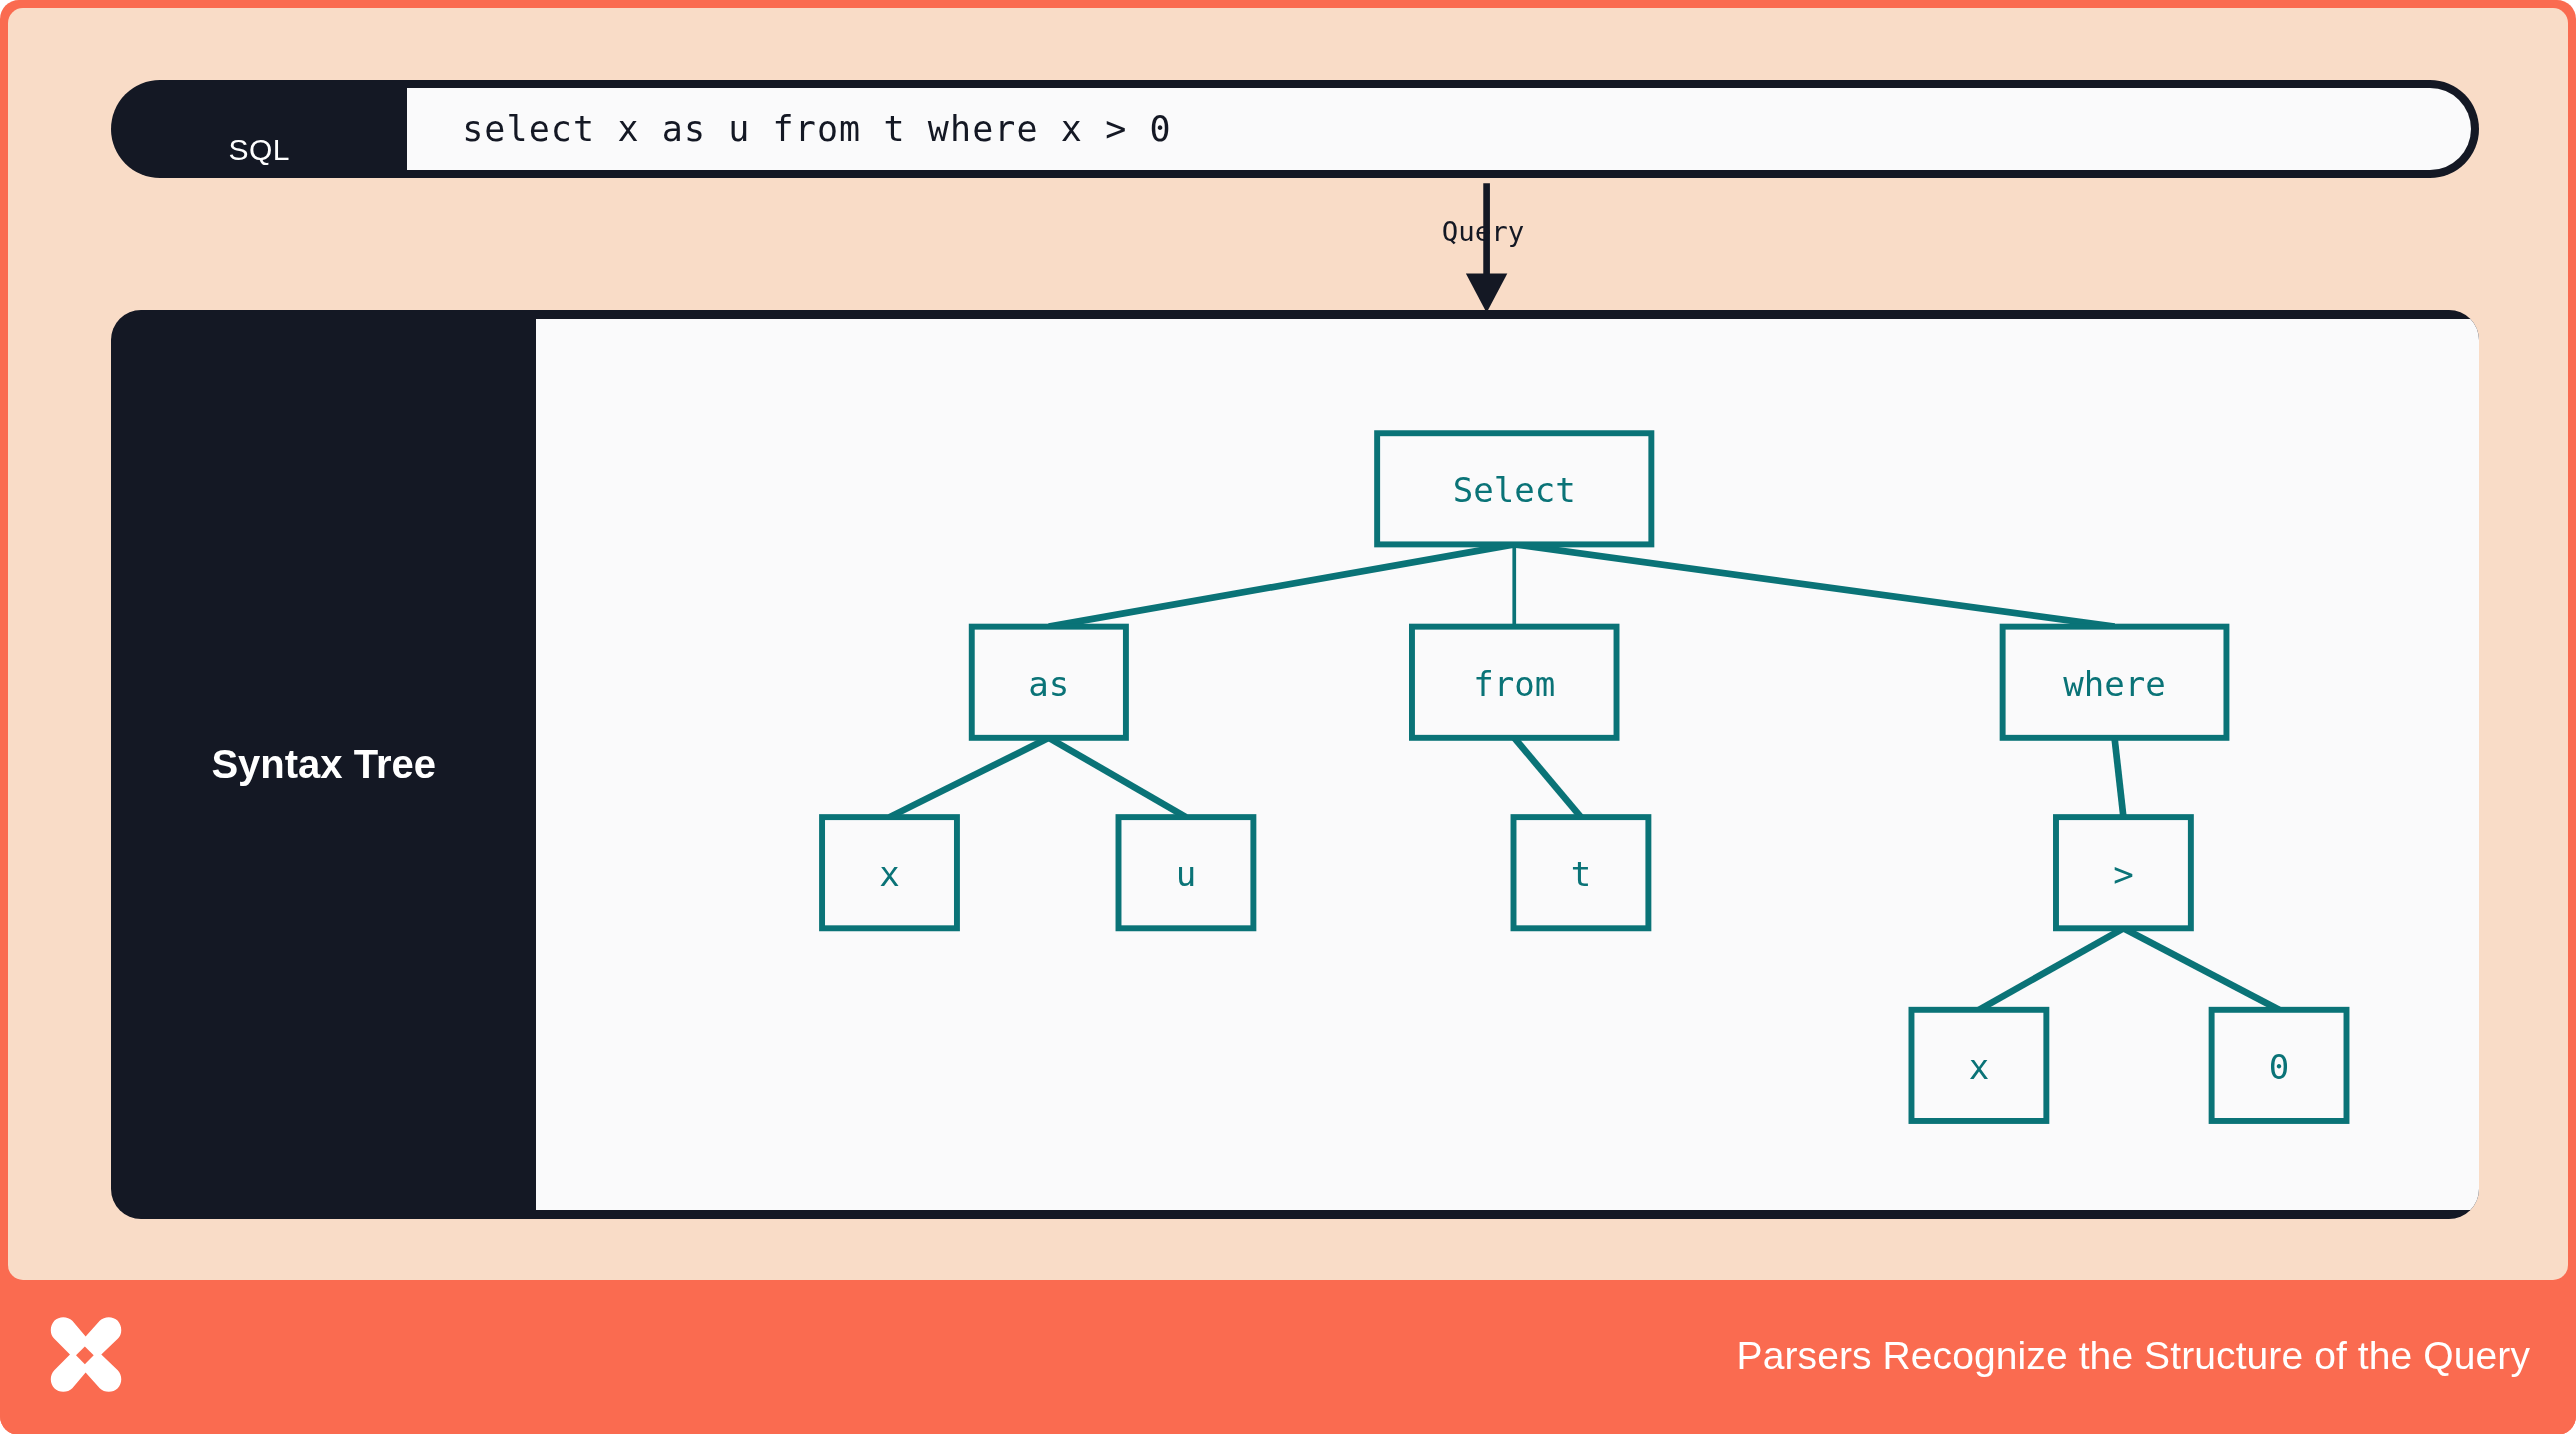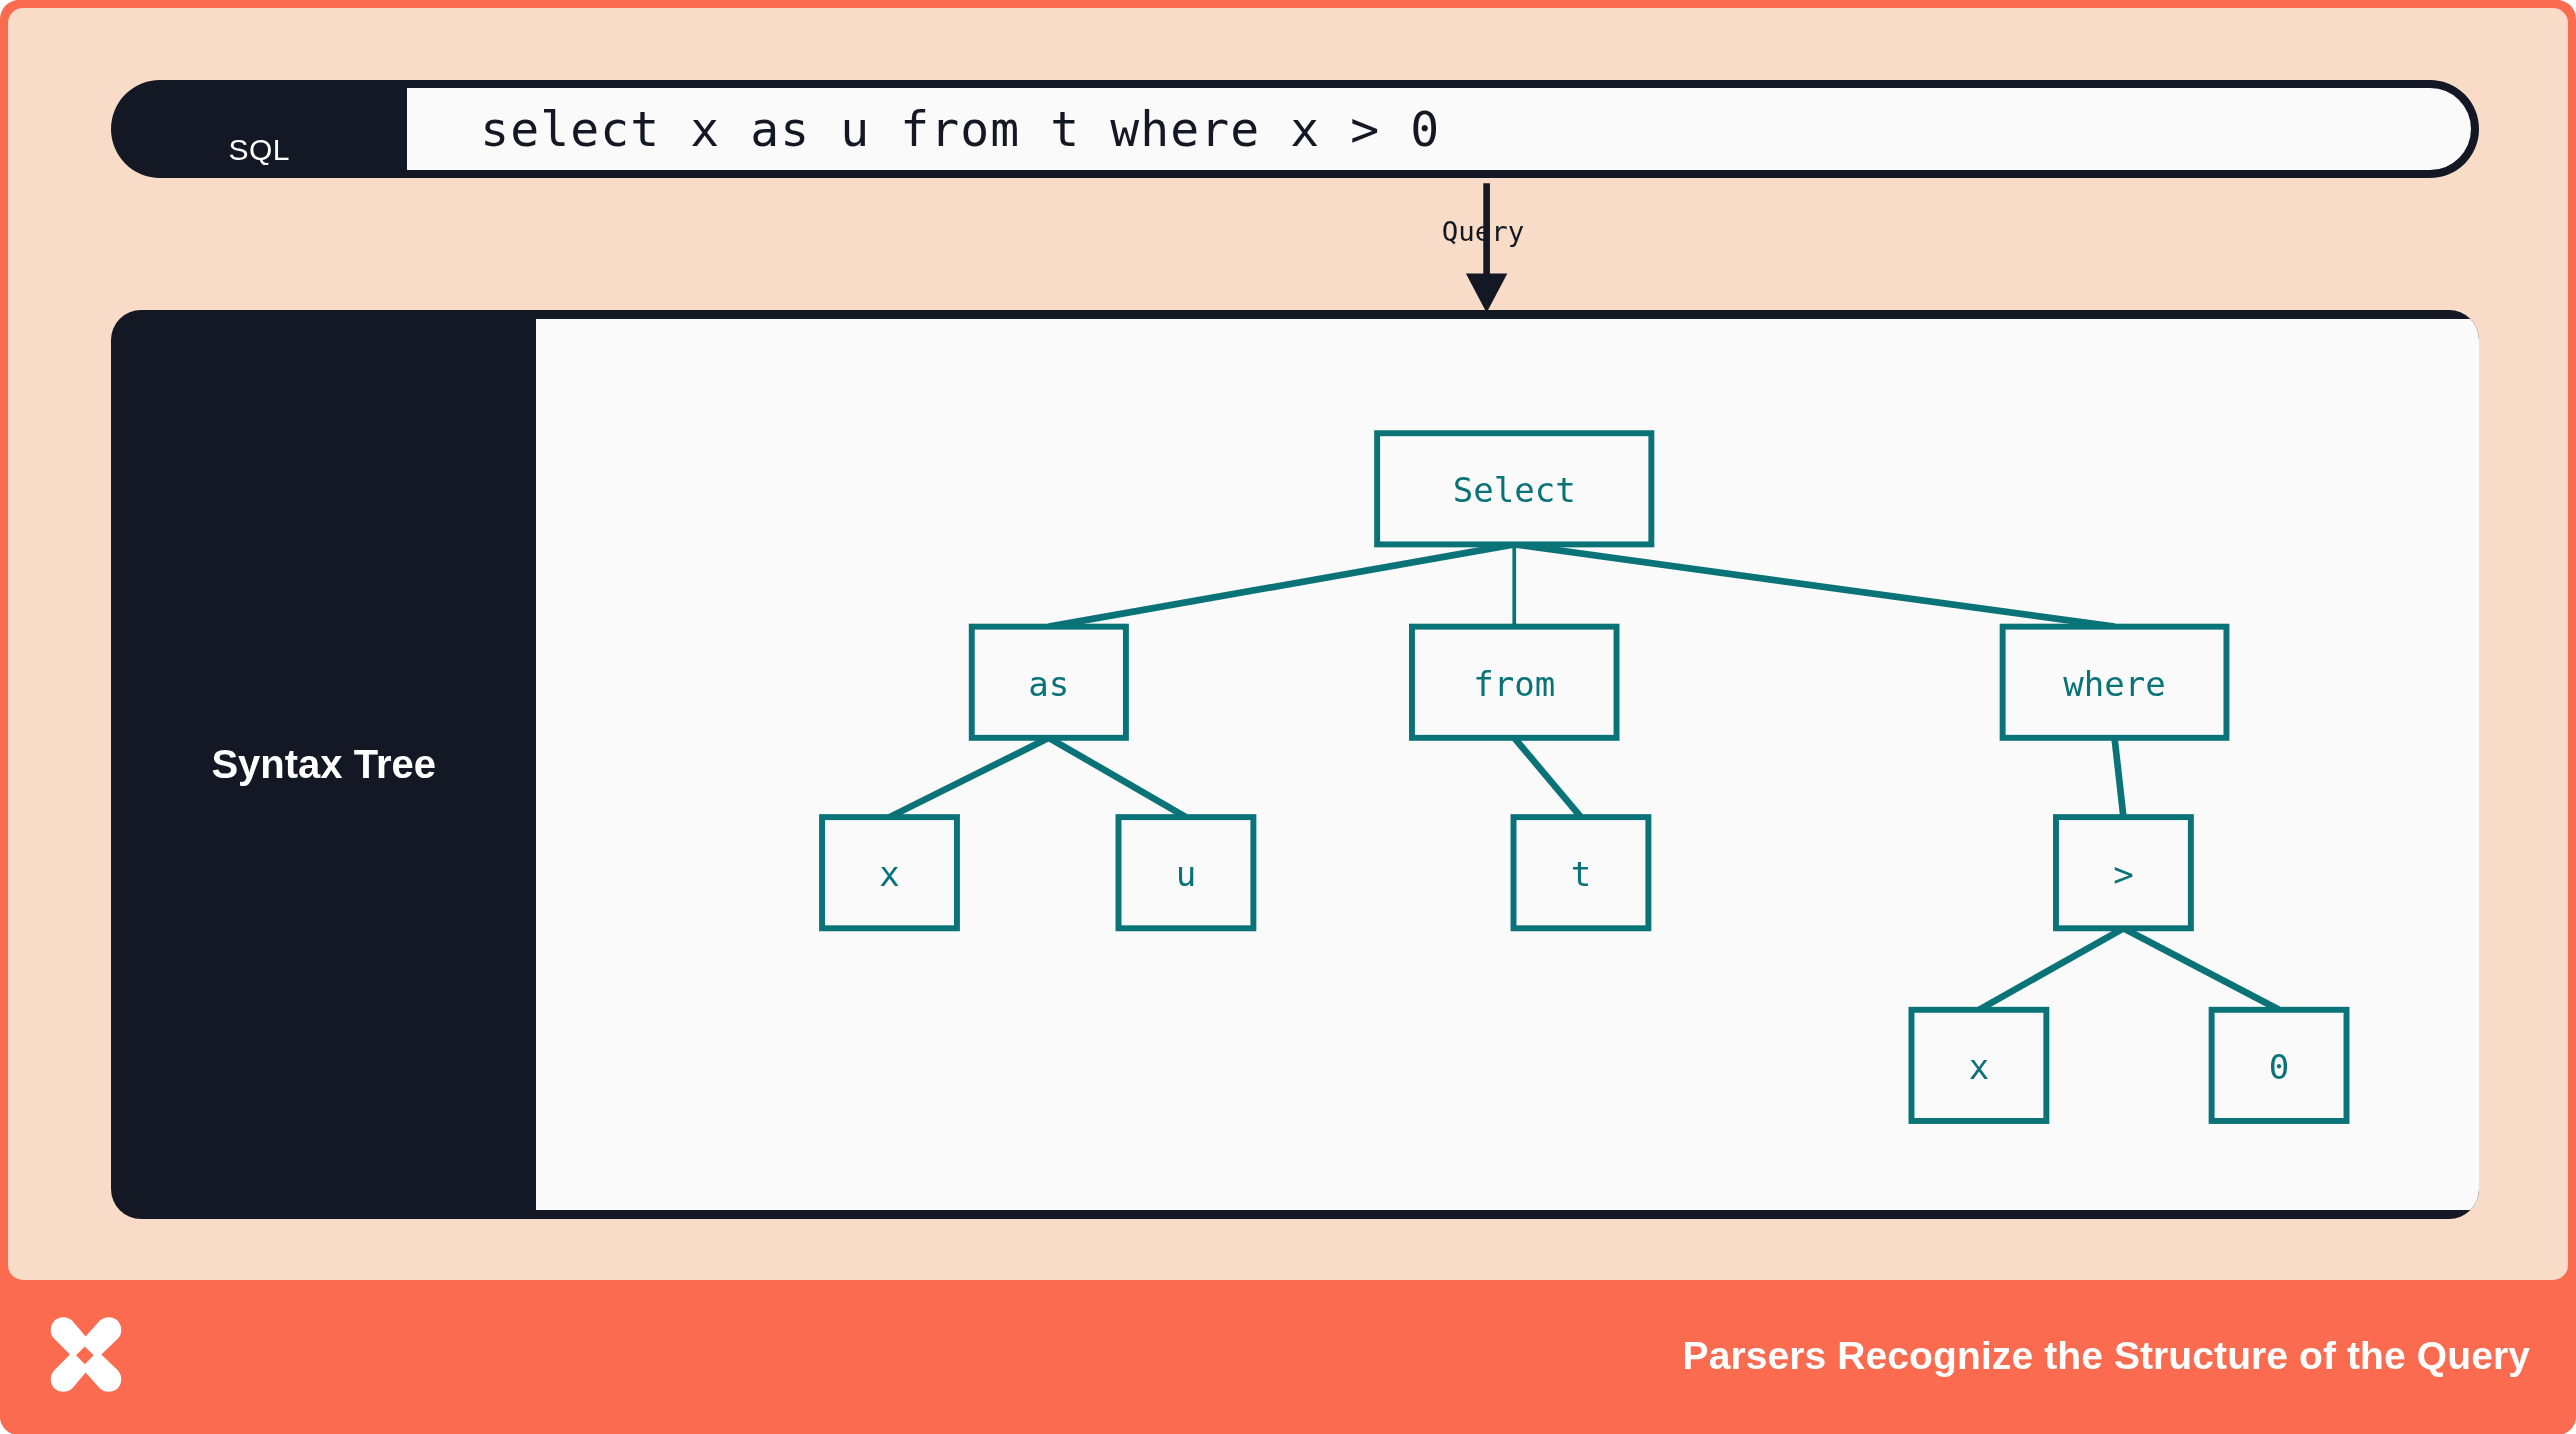--- a/index.html
+++ b/index.html
@@ -52,24 +52,24 @@
   .sql-input {
     position: absolute;
     left: 296px; top: 8.2px;
     width: 2064px; height: 82px;
     background: #fafafb;
     border-radius: 0 42px 42px 0;
     box-sizing: border-box;
     display: flex; align-items: center;
   }
   .sql-text {
-    margin-left: 73px;
+    margin-left: 55px;
     color: #141824;
     font-family: "DejaVu Sans Mono", "Liberation Mono", monospace;
-    font-size: 48px;
+    font-size: 35px;
     letter-spacing: 1.1px;
     white-space: pre;
   }
 
   
   .arrow-wrap {
     position: absolute;
     left: 1301px; top: 175px;
     width: 259px; height: 130px;
   }
@@ -133,21 +133,21 @@
     position: absolute;
     left: 43px; top: 33px;
     width: 79px; height: 83px;
   }
   .caption {
     position: absolute;
     right: 46px; top: 0; height: 152px;
     display: flex; align-items: center;
     color: #ffffff;
     font-size: 39px;
-    font-weight: 700;
+    font-weight: 400;
     letter-spacing: 0.1px;
     white-space: nowrap;
   }
 </style>
 </head>
 <body>
 
 <div class="poster">
 
   <div class="content-panel">

